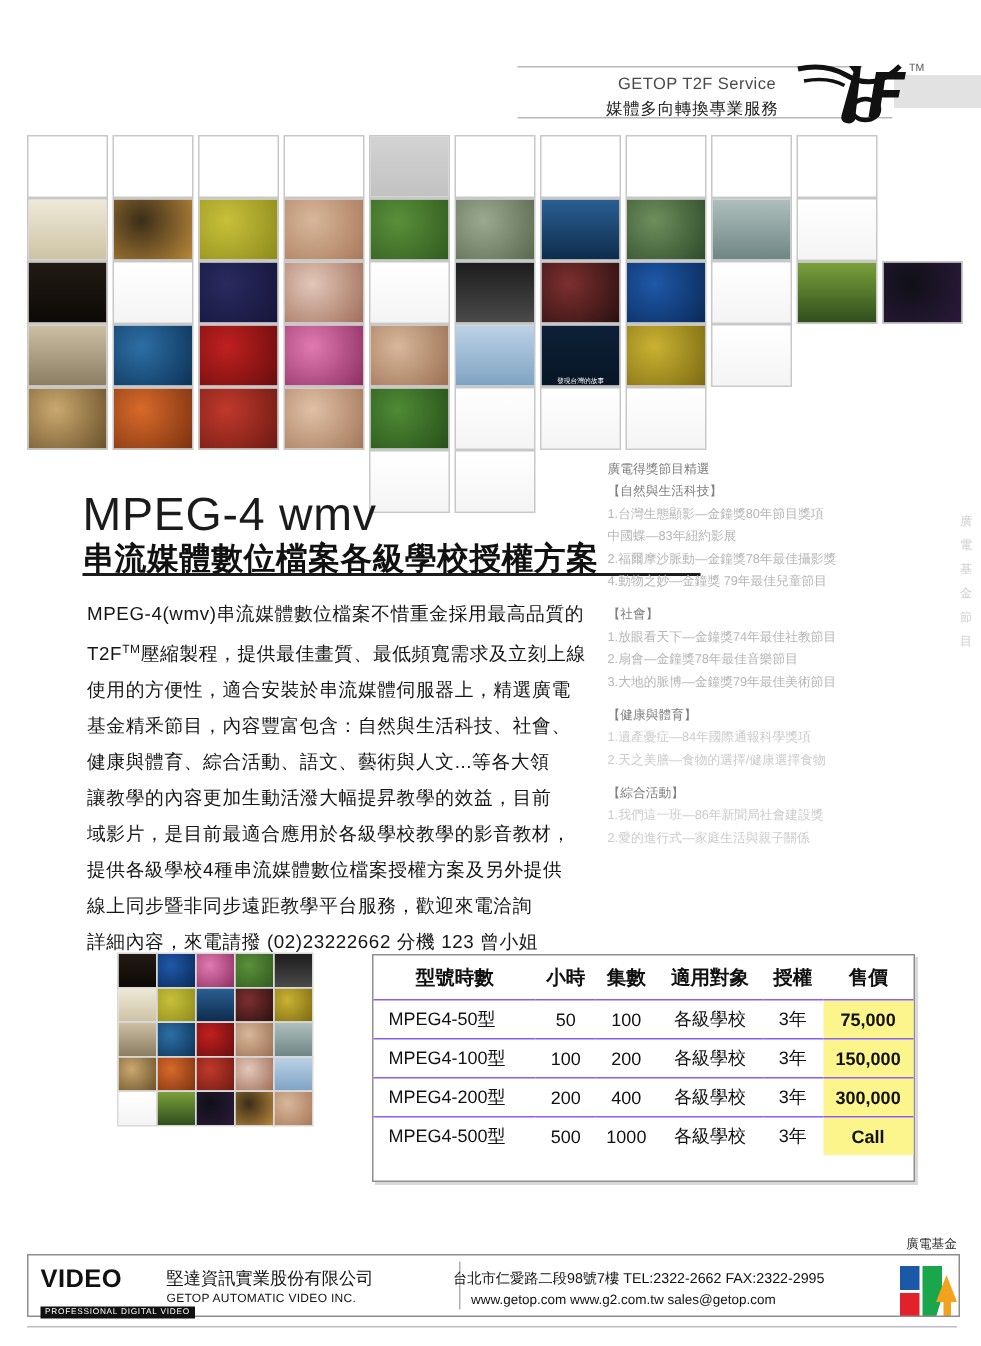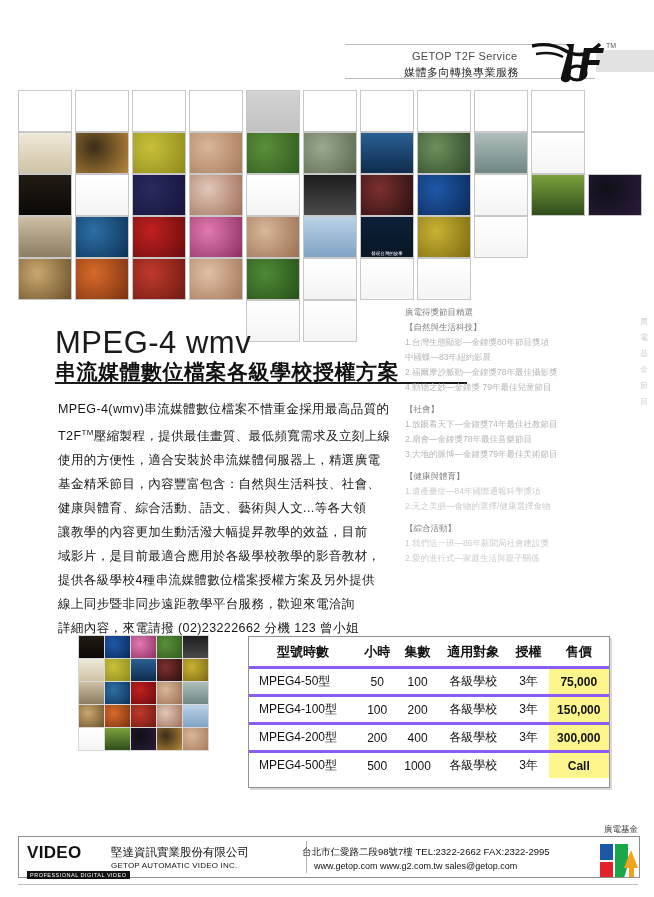--- a/index.html
+++ b/index.html
@@ -34,33 +34,33 @@
         color:#161616;letter-spacing:.4px;}
   .body .sup{font-size:8px;vertical-align:super;}
 
   
   .awards{position:absolute;left:405px;top:305px;width:245px;font-size:8.5px;line-height:15px;
           color:#9a9a9a;}
   .awards .hd{color:#7f7f7f;}
   .awards .grp{margin-bottom:7px;}
   .awards .fade1{color:#b6b6b6;}
   .awards .fade2{color:#cccccc;}
-  .awards-edge{position:absolute;left:640px;top:314px;width:14px;font-size:8px;color:#cfcfcf;
+  .awards-edge{position:absolute;left:640px;top:340px;width:14px;font-size:8px;color:#cfcfcf;
                line-height:16px;}
 
   
   .mosaic{position:absolute;left:78px;top:635px;width:132px;height:142px;background:#ffffff;}
   .mcell{position:absolute;width:25px;height:22px;border:1px solid #d8d8d8;overflow:hidden;}
 
   
   .tblwrap{position:absolute;left:248px;top:636px;width:360px;height:150px;
            border:1px solid #8f8f8f;background:#fff;box-shadow:2px 2px 0 #d9d9d9;}
   table.price{border-collapse:collapse;width:100%;font-size:12px;}
   table.price th{font-size:13px;font-weight:bold;padding:6px 4px 5px;color:#111;text-align:center;}
-  table.price td{padding:4px 4px;text-align:center;border-top:3px solid #8b5cf6;color:#111;
+  table.price td{padding:4px 4px;text-align:center;border-top:1px solid #8b5cf6;color:#111;
                  font-size:12px;}
   table.price td.model{text-align:left;padding-left:10px;}
   .hl{background:#fbf58b;font-weight:bold;}
   .call{background:#fbf58b;font-weight:bold;color:#d01010;}
 
   
   .gbf-t{position:absolute;left:604px;top:824px;font-size:8.5px;color:#333;}
   .gbf{position:absolute;left:600px;top:838px;width:46px;height:46px;}
 
   

